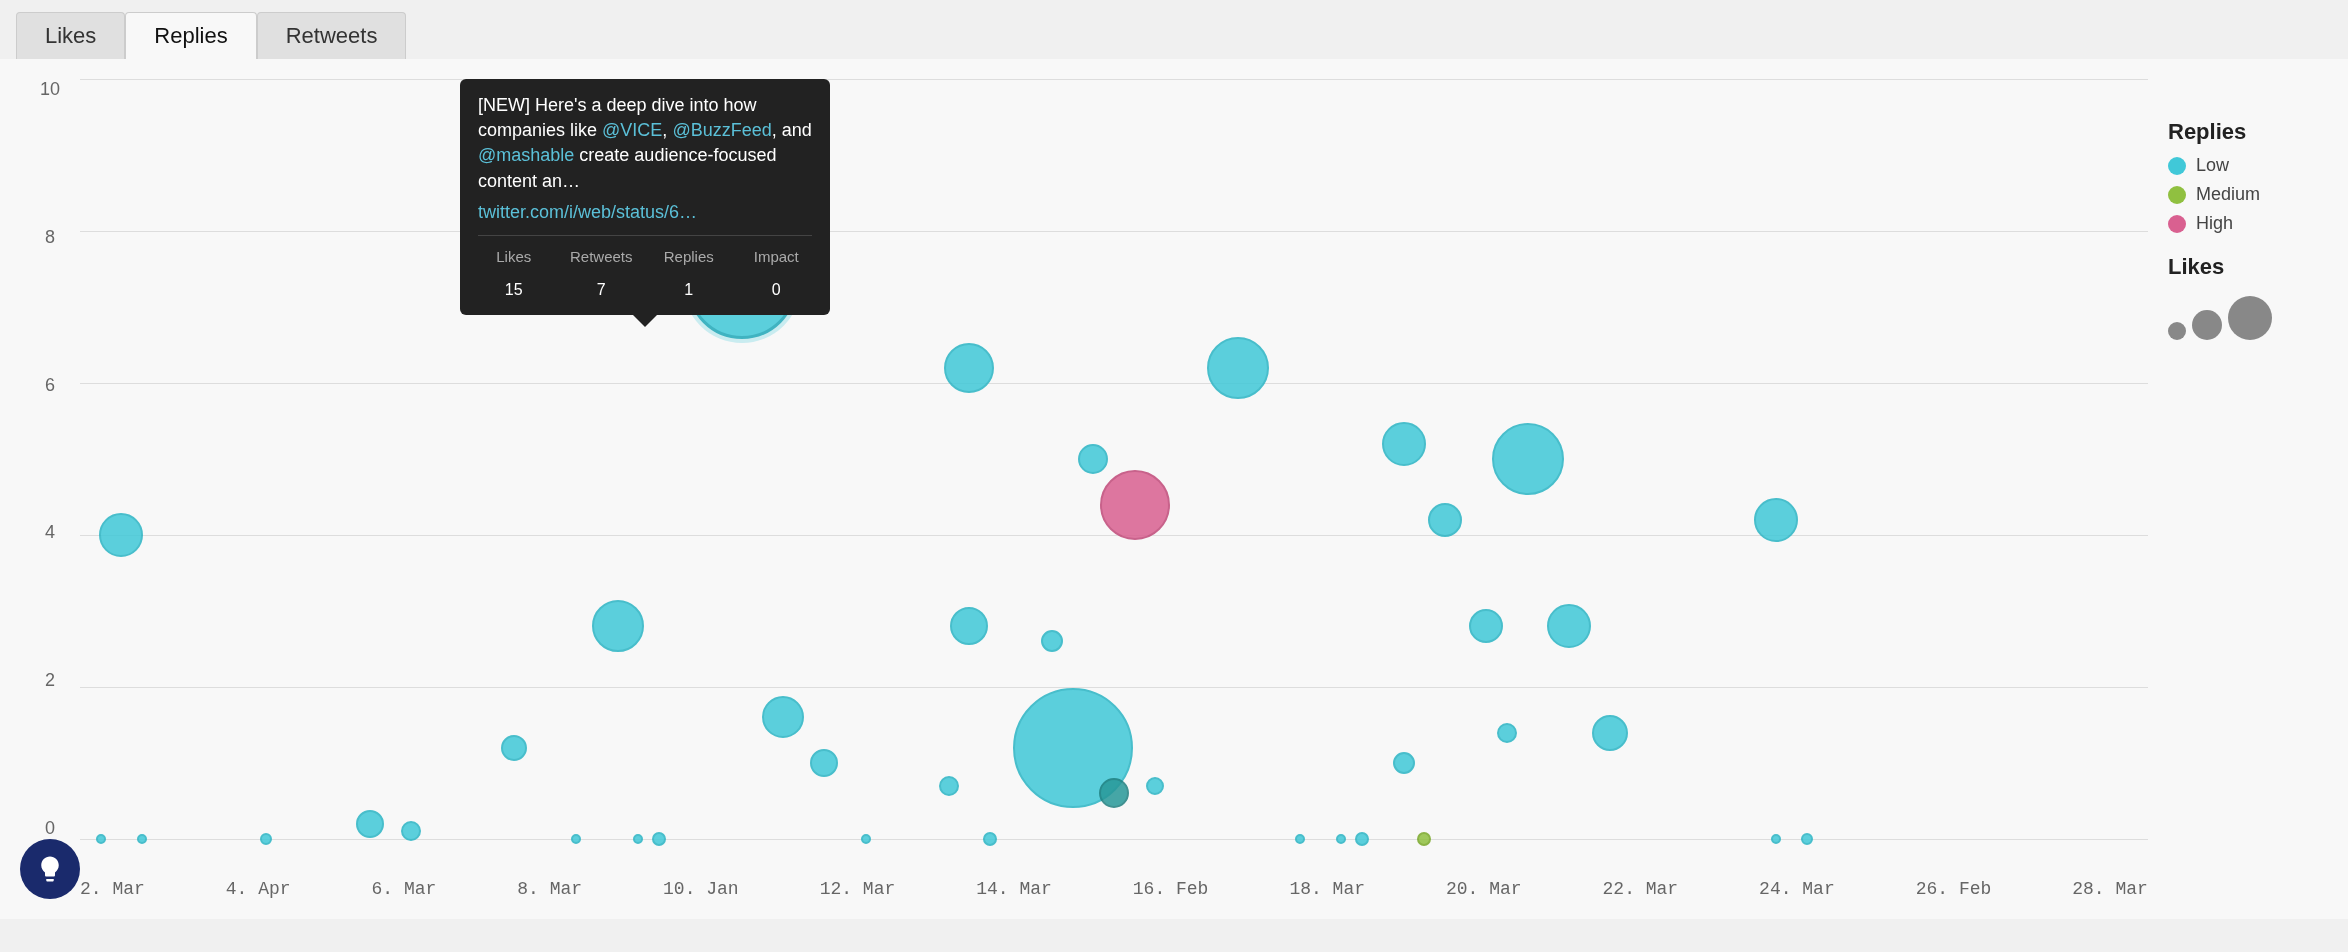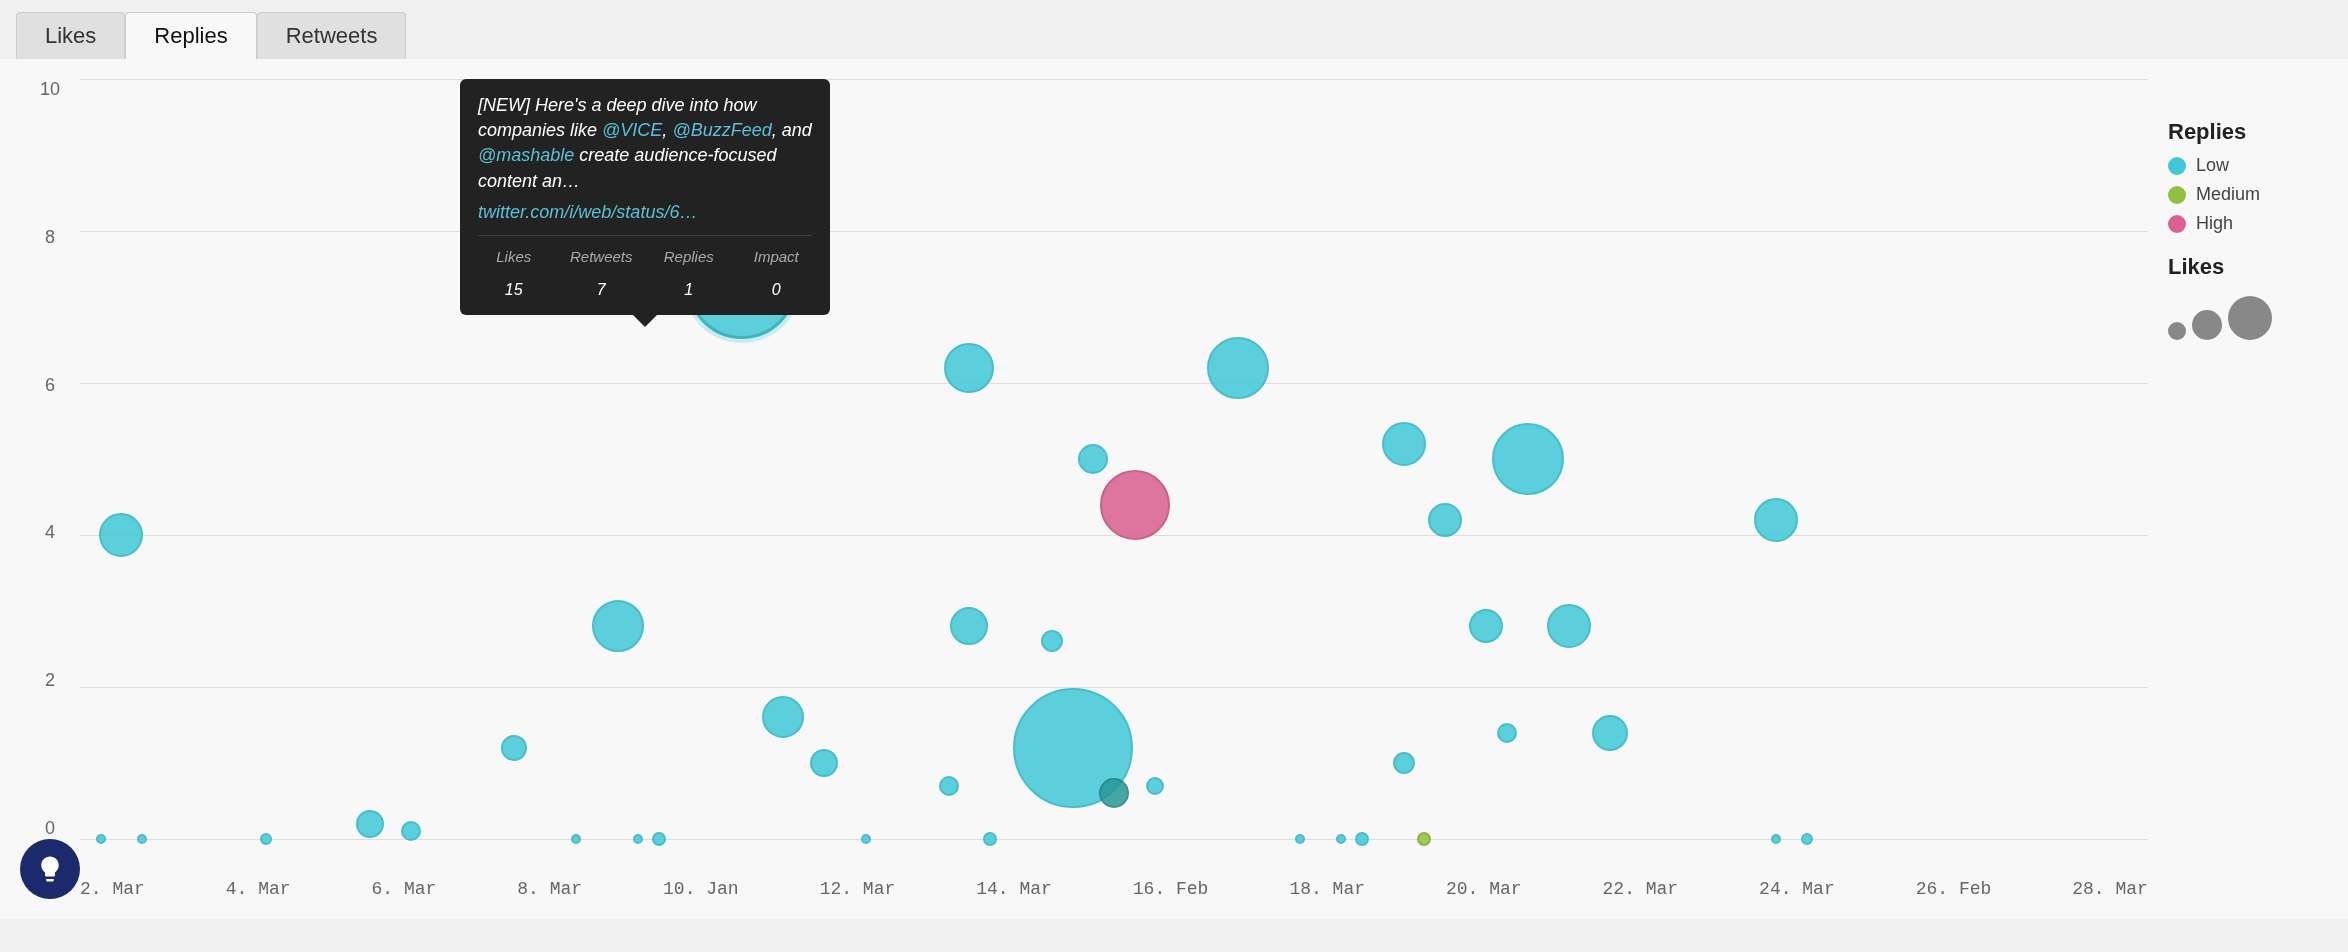--- a/index.html
+++ b/index.html
@@ -327,21 +327,21 @@
     <div class="bubble cyan" style="width:36px;height:36px;left:74%;top:86%;"></div>
     <div class="bubble cyan" style="width:20px;height:20px;left:69%;top:86%;"></div>
 
     <div class="bubble cyan" style="width:44px;height:44px;left:82%;top:58%;"></div>
     <div class="bubble cyan" style="width:10px;height:10px;left:82%;top:100%;"></div>
     <div class="bubble cyan" style="width:12px;height:12px;left:83.5%;top:100%;"></div>
 
     <div class="bubble cyan" style="width:62px;height:62px;left:56%;top:38%;"></div>
   </div>
 
-  <div class="tooltip" style="position:absolute; left:460px; top:20px;font-style:italic;">
+  <div class="tooltip" style="position:absolute; left:460px; top:20px;">
     <div class="tweet-text">
       [NEW] Here's a deep dive into how companies like
       <span class="mention">@VICE</span>,
       <span class="mention">@BuzzFeed</span>, and
       <span class="mention">@mashable</span>
       create audience-focused content an…
     </div>
     <div class="tweet-link">twitter.com/i/web/status/6…</div>
     <div class="tooltip-stats">
       <div class="tooltip-stat">
@@ -358,21 +358,21 @@
       </div>
       <div class="tooltip-stat">
         <span class="stat-label">Impact</span>
         <span class="stat-value">0</span>
       </div>
     </div>
   </div>
 
   <div class="x-axis">
     <span class="x-label">2. Mar</span>
-    <span class="x-label">4. Mar</span>
+    <span class="x-label">4. Apr</span>
     <span class="x-label">6. Mar</span>
     <span class="x-label">8. Mar</span>
     <span class="x-label">10. Jan</span>
     <span class="x-label">12. Mar</span>
     <span class="x-label">14. Mar</span>
     <span class="x-label">16. Feb</span>
     <span class="x-label">18. Mar</span>
     <span class="x-label">20. Mar</span>
     <span class="x-label">22. Mar</span>
     <span class="x-label">24. Mar</span>

